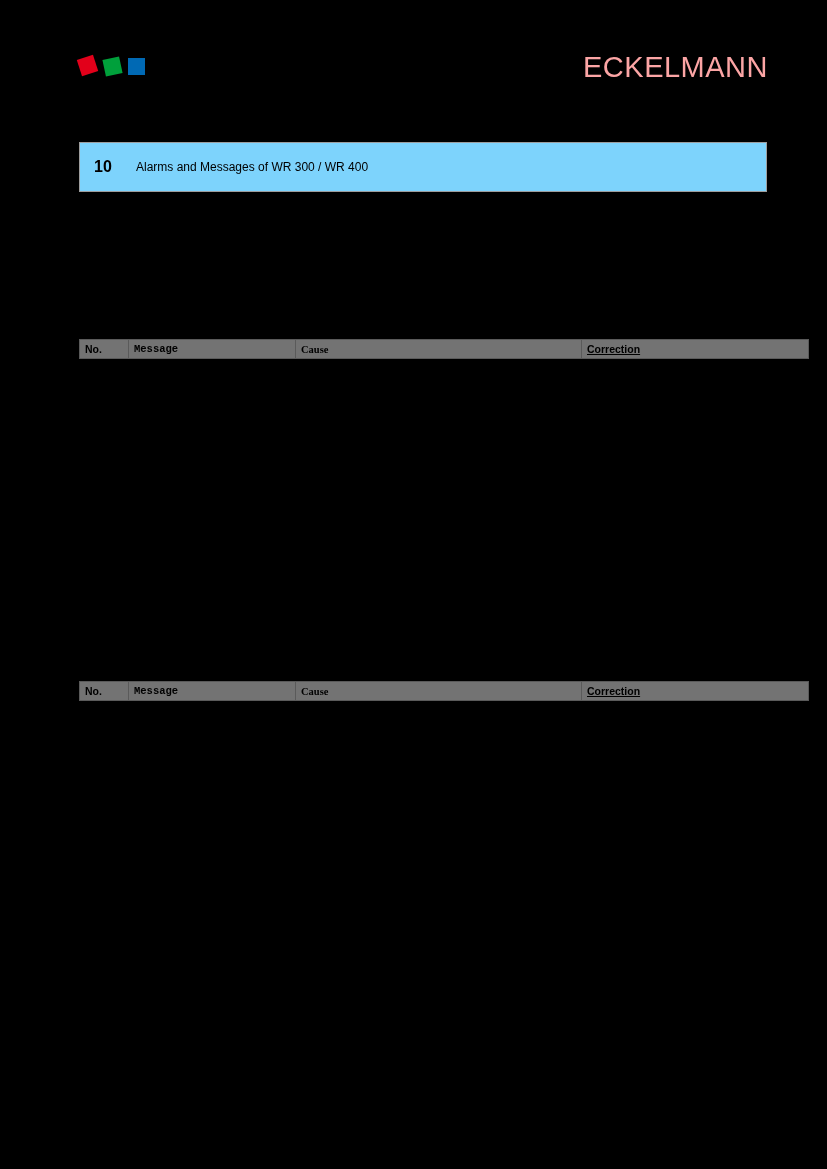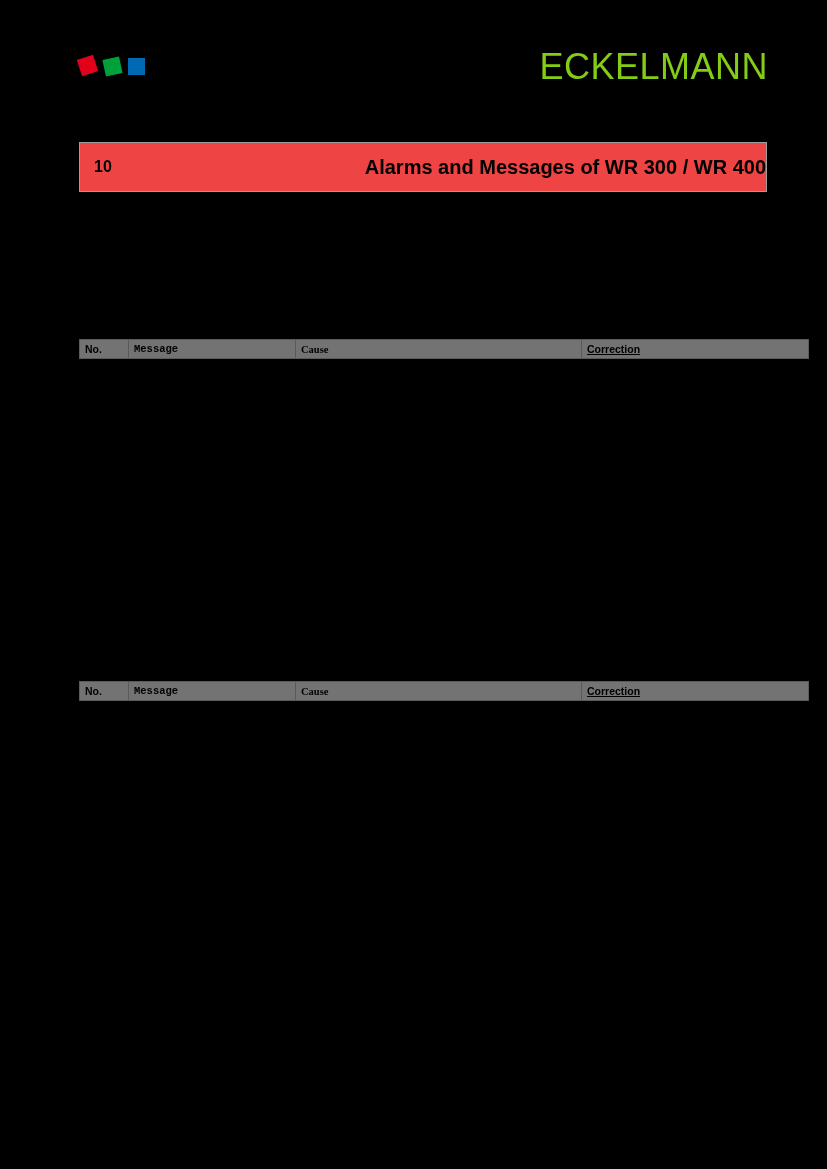--- a/index.html
+++ b/index.html
@@ -61,51 +61,50 @@
     left: 49px;
     top: 3px;
     background: #0069b4;
   }
 
   .brand {
     position: absolute;
     right: 0;
     top: 0;
     font-family: "Liberation Sans", sans-serif;
-    font-size: 36px;
+    font-size: 29px;
     letter-spacing: 0.5px;
-    color: #84cc16;
+    color: #fca5a5;
     line-height: 34px;
     white-space: nowrap;
   }
 
   
   .chapter-bar {
     position: absolute;
     left: 79px;
     top: 142px;
     width: 688px;
     height: 50px;
-    background: #ef4444;
+    background: #7dd3fc;
     border: 1px solid #9d9d9d;
     box-sizing: border-box;
     display: flex;
     align-items: center;
-    justify-content: space-between;
   }
   .chapter-num {
     font-size: 16px;
     font-weight: bold;
     margin-left: 14px;
     width: 42px;
     flex: none;
   }
   .chapter-title {
-    font-size: 20px;
-    font-weight: bold;
+    font-size: 12px;
+    font-weight: normal;
   }
 
   
   .table {
     position: absolute;
     left: 79px;
     width: 689px;
     border-collapse: collapse;
     table-layout: fixed;
   }

